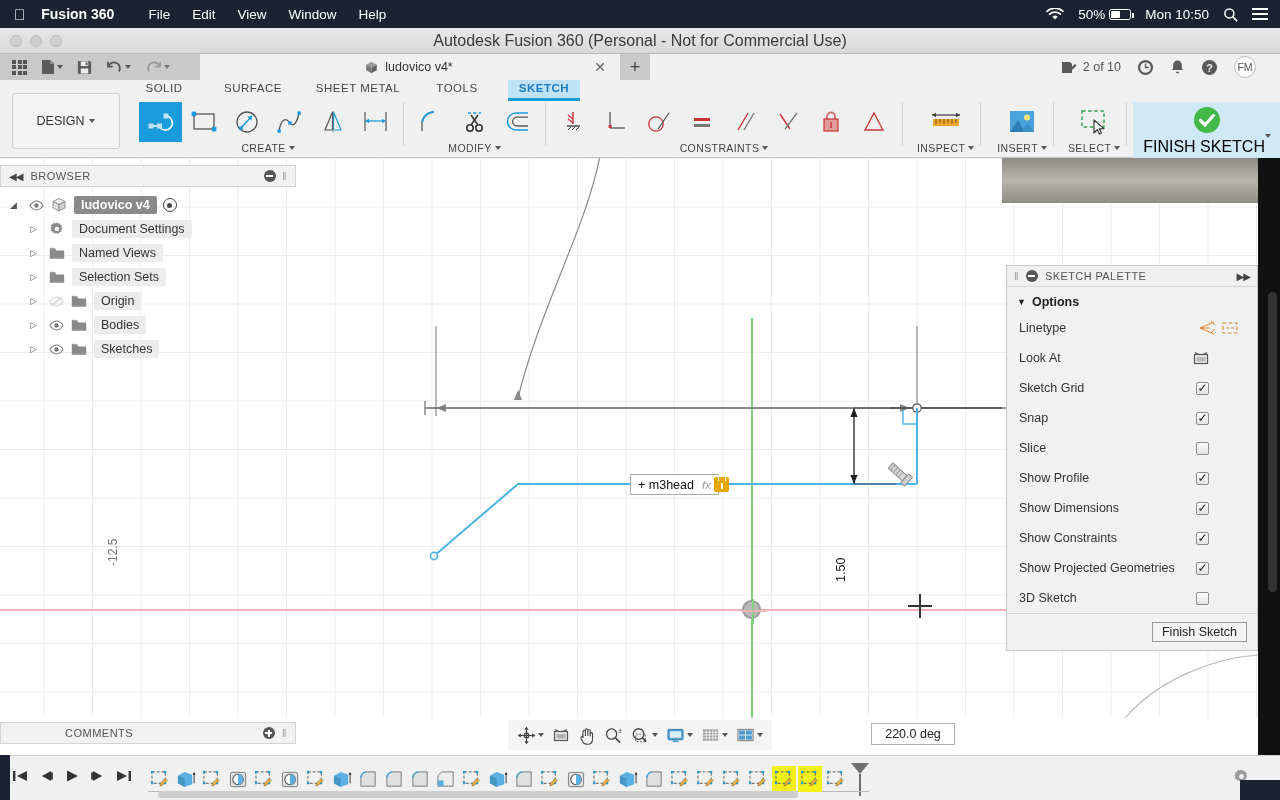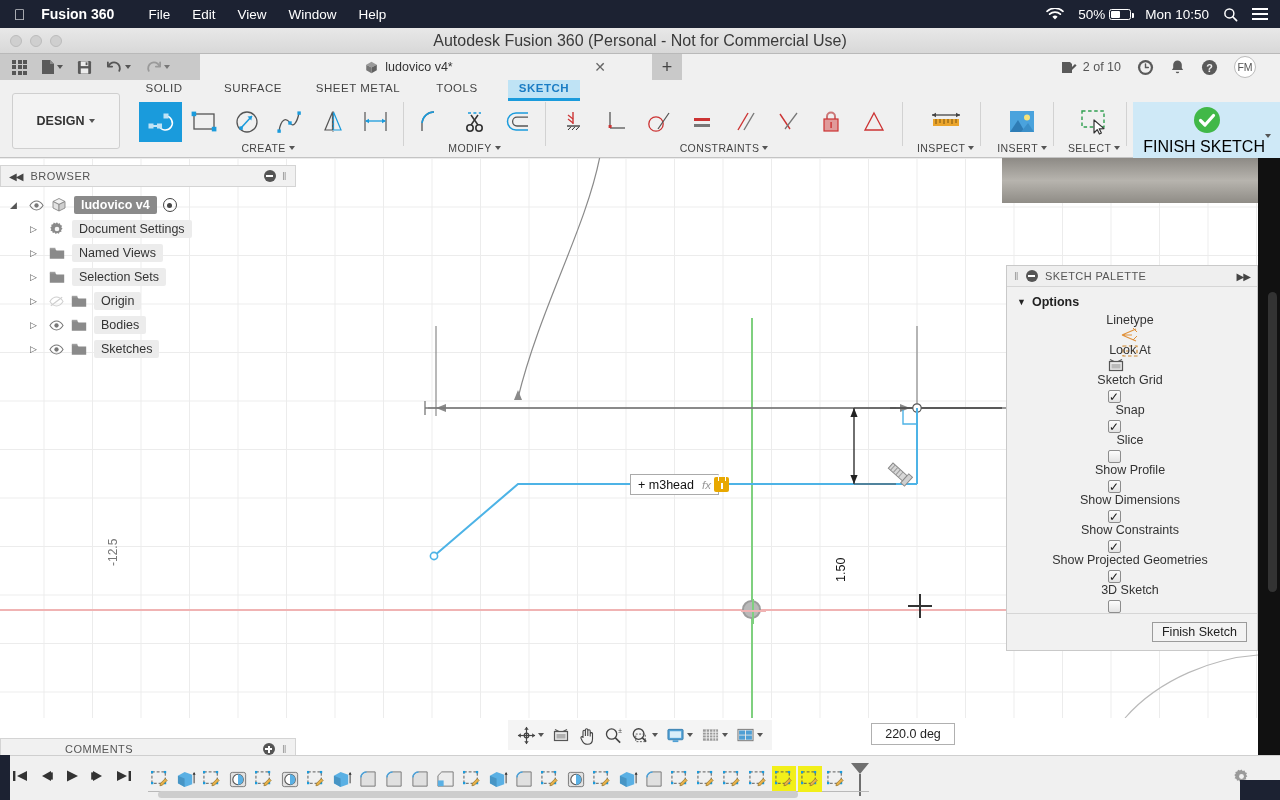--- a/index.html
+++ b/index.html
@@ -47,21 +47,21 @@
   }
   .qat-inner { display: flex; align-items: center; height: 26px; padding-left: 8px; gap: 6px; width: 200px; }
   .qat-btn { display:flex; align-items:center; gap:2px; padding: 0 4px; height: 22px; }
   .grid9 { display:grid; grid-template-columns: repeat(3,4px); grid-template-rows: repeat(3,4px); gap:1.5px; }
   .grid9 i { background:#555; display:block; width:4px; height:4px; }
   .caret { width:0;height:0;border-left:3.5px solid transparent;border-right:3.5px solid transparent;border-top:4.5px solid #555; }
   .caret.lite { border-top-color:#777; }
 
   .tab-strip {
     position: absolute; top: 54px; left: 200px; width: 1080px; height: 26px;
-    background: #f0f0f0; display: flex; align-items: flex-end; z-index: 41; gap: 32px;
+    background: #f0f0f0; display: flex; align-items: flex-end; z-index: 41;
   }
   .doc-tab {
     height: 26px; padding: 0 14px 0 12px; background: #f0f0f0;
     display: flex; align-items: center; gap: 7px; font-size: 12.5px; color: #333;
     min-width: 420px; justify-content: center; position: relative;
   }
   .doc-tab .cube { width: 13px; height: 13px; }
   .tab-close { position: absolute; right: 14px; color:#666; font-size: 14px; }
   .tab-add { width: 30px; height: 26px; background: #c9c9c9; display:flex; align-items:center; justify-content:center; font-size:18px; color:#444; }
   .tab-right { margin-left: auto; display: flex; align-items: center; gap: 16px; padding-right: 24px; height: 26px; color:#555; font-size: 12.5px; margin-top: 27px; }
@@ -69,21 +69,21 @@
 
   
   .ribbon {
     position: absolute; top: 80px; left: 0; width: 1280px; height: 78px;
     background: #f0f0f0; border-bottom: 1px solid #c4c4c4; z-index: 38;
   }
   .design-btn {
     position: absolute; left: 12px; top: 13px; width: 108px; height: 56px;
     background: #f3f3f3; border: 1px solid #cfcfcf; border-radius: 3px;
     display: flex; align-items: center; justify-content: center;
-    font-size: 12.5px; font-weight: bold; color: #333; gap: 5px;
+    font-size: 12.5px; font-weight: normal; color: #333; gap: 5px;
   }
   .rb-tab { font-size: 11.5px; color: #444; letter-spacing: .5px; text-align:center; }
   .rb-tab.active { color: #1a7cc4; font-weight: bold; }
   .rb-tab-underline { height: 3px; background: #1a9bdc; width: 100%; margin-top: 4px; }
 
   .panels { position: absolute; left: 128px; top: 22px; right: 0; height: 56px; display: flex; align-items: flex-start; }
   .panel { display: flex; flex-direction: column; align-items: center; position: relative; }
   .panel .icons { display: flex; align-items: center; height: 40px; }
   .panel .ptitle { font-size: 10.5px; color: #444; letter-spacing: .4px; display:flex; align-items:center; gap:3px; }
   .tool { width: 43px; height: 40px; display: flex; align-items: center; justify-content: center; }
@@ -177,34 +177,34 @@
 
   
   .sketch-palette {
     position: absolute; top: 265px; left: 1006px; width: 252px; z-index: 25;
     background: #f1f1f1; border: 1px solid #c9c9c9; font-size: 12.5px; color: #333;
   }
   .sp-head { height: 21px; background: #efefef; border-bottom:1px solid #d6d6d6;
      display:flex;align-items:center;gap:7px;padding:0 7px; font-size:11px;color:#555;letter-spacing:.4px;}
   .sp-head .right-ic { margin-left:auto; color:#444; font-size:10px; letter-spacing:-1px;}
   .sp-section { padding: 8px 0 4px 10px; font-weight: bold; font-size: 12.5px; color:#222; display:flex;align-items:center;gap:6px; }
-  .sp-row { display:flex; align-items:center; height: 30px; padding: 0 16px 0 12px; flex-direction: column; }
+  .sp-row { display:flex; align-items:center; height: 30px; padding: 0 16px 0 12px; }
   .sp-row .lab { flex: 1; }
   .cbx { width: 13px; height: 13px; border:1px solid #8d8d8d; border-radius:2px; background: linear-gradient(#fdfdfd,#e3e3e3);
      display:flex;align-items:center;justify-content:center; }
   .cbx.on::after { content:'✓'; font-size: 12px; color:#222; line-height:1; }
   .sp-foot { border-top:1px solid #d6d6d6; padding: 8px 10px; display:flex; justify-content:flex-end; }
   .sp-foot .btn { border:1px solid #9b9b9b; background:#f3f3f3; padding: 2px 9px; font-size:12.5px; color:#222; }
   .lt-ic { width:22px; display:flex; align-items:center; justify-content:center; }
 
   
   .comments {
     position:absolute; top: 722px; left:0; width: 296px; height: 22px; z-index: 22;
     background:#f1f1f1; border:1px solid #d4d4d4; display:flex;align-items:center;padding:0 8px;
-    font-size:11px;color:#555;letter-spacing:.5px;margin-top:16px;
+    font-size:11px;color:#555;letter-spacing:.5px;
   }
   .plus-circ { width:12px;height:12px;border-radius:50%;background:#555;position:relative;}
   .plus-circ::after{content:'';position:absolute;left:2.5px;top:5px;width:7px;height:2px;background:#fff;}
   .plus-circ::before{content:'';position:absolute;top:2.5px;left:5px;height:7px;width:2px;background:#fff;}
 
   
   .navbar { position:absolute; top:720px; left:508px; height:30px; background:#f4f4f4;
     display:flex; align-items:center; padding: 0 6px; gap: 2px; z-index: 14; }
   .nb { display:flex; align-items:center; gap:2px; padding: 0 3px; height: 24px; }
 

